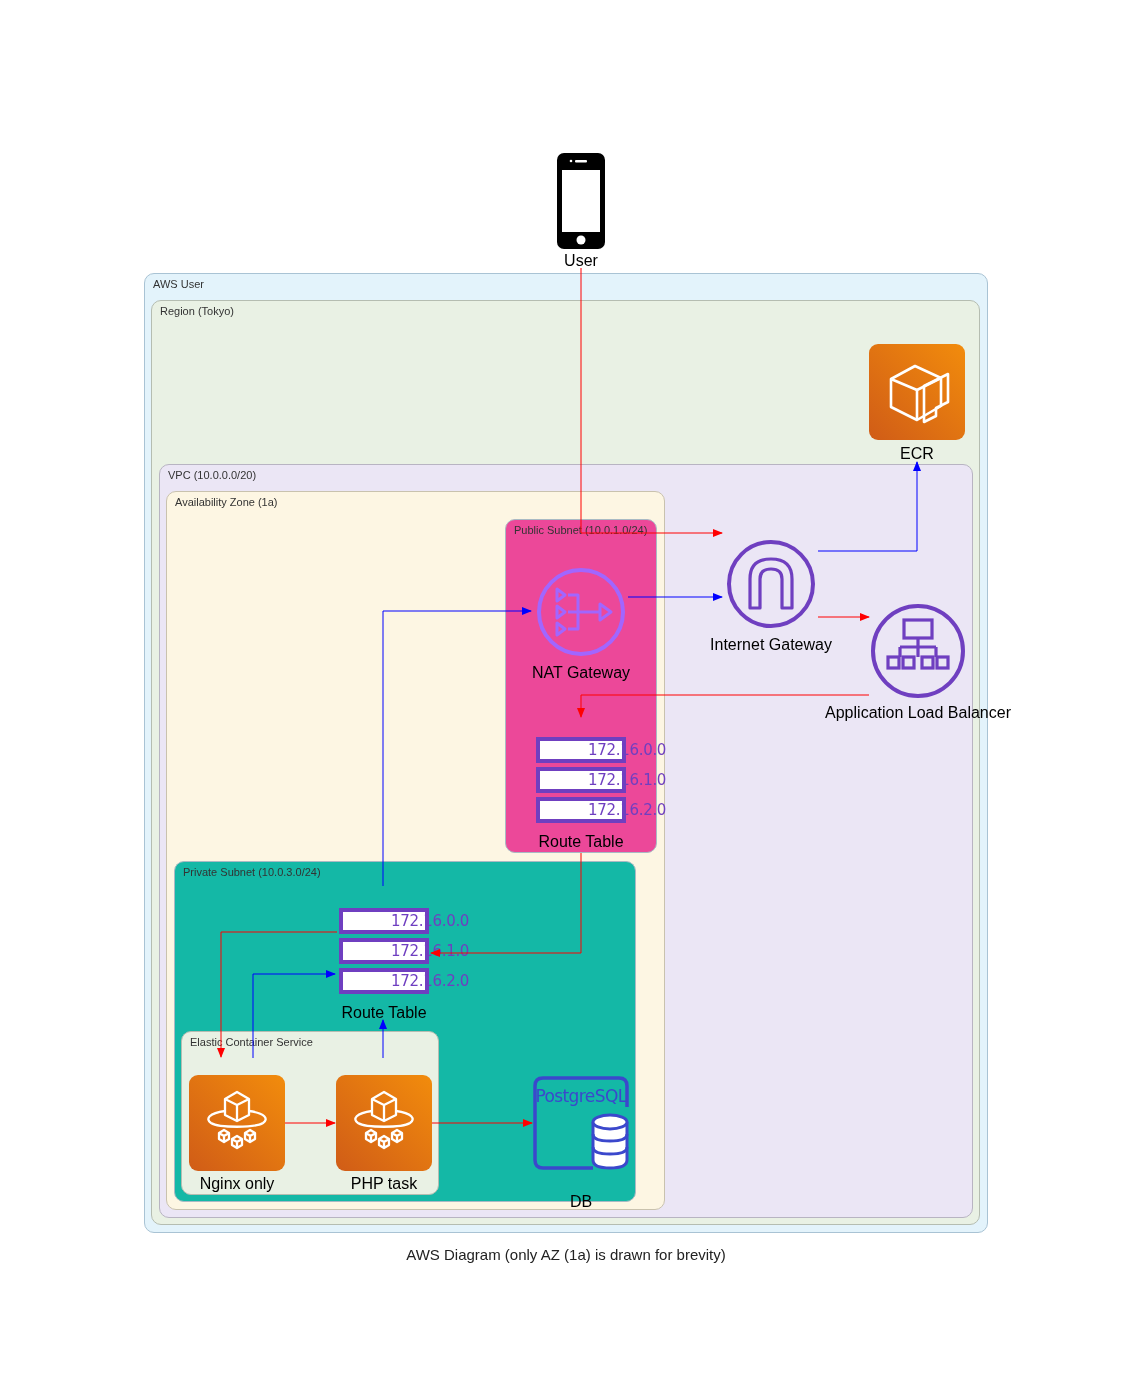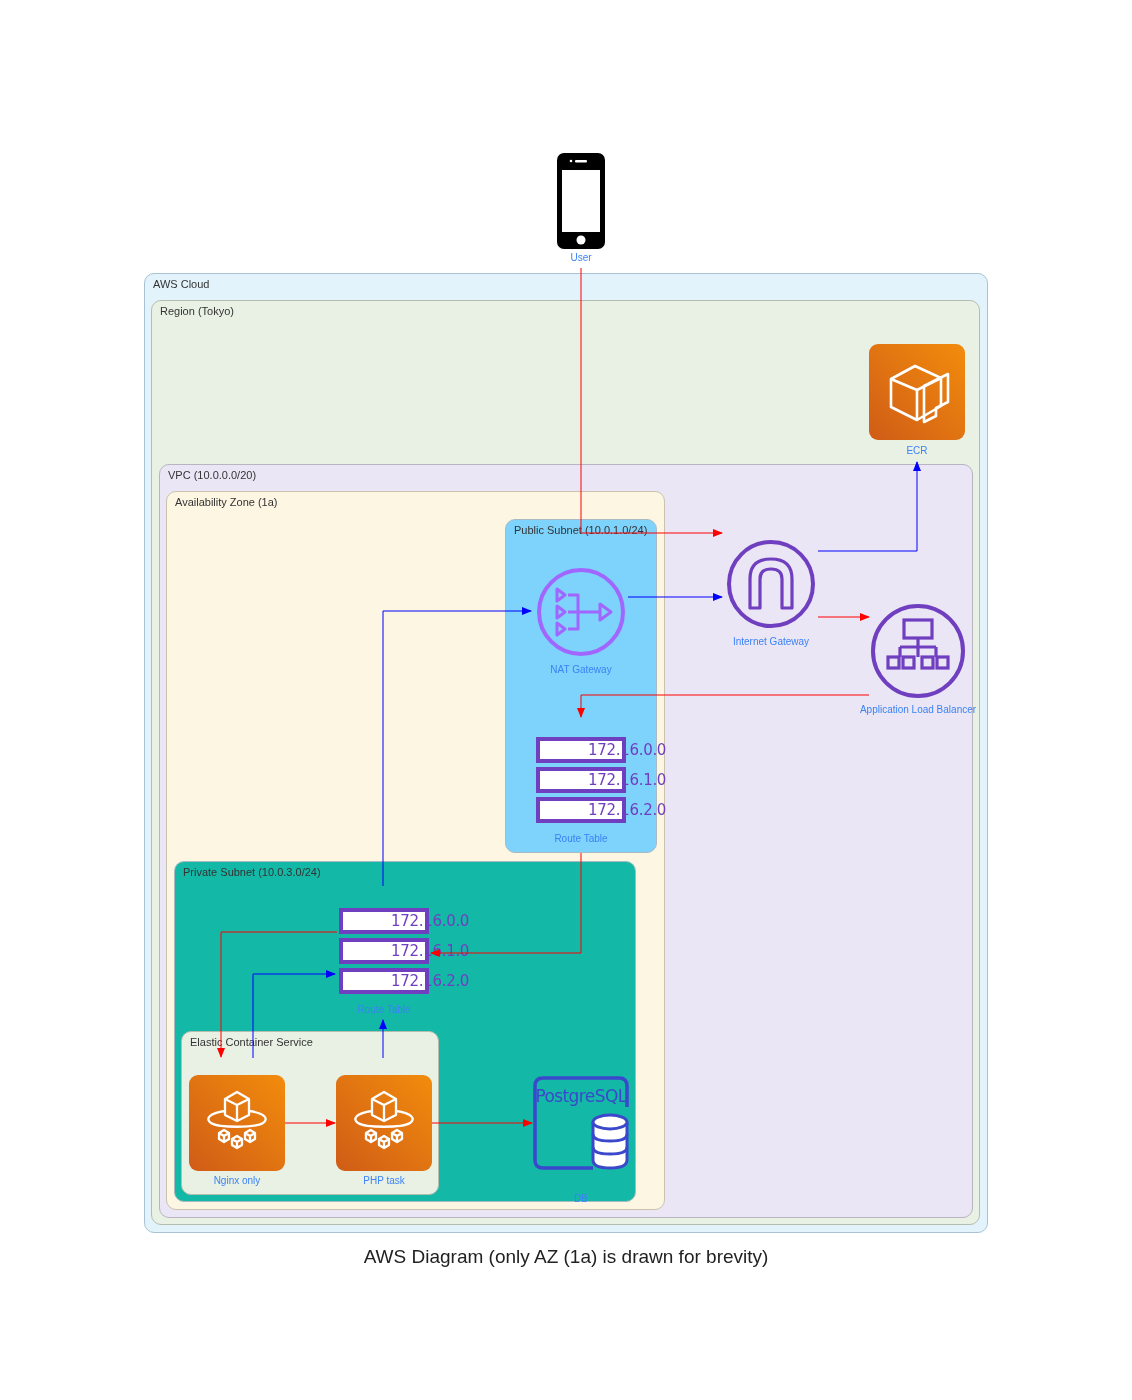--- a/index.html
+++ b/index.html
@@ -4,40 +4,40 @@
 <style>
   html, body { margin:0; padding:0; background:#ffffff; }
   body { width:1132px; height:1400px; position:relative; overflow:hidden;
          font-family:"Liberation Sans", "DejaVu Sans", sans-serif; color:#222; }
   .box { position:absolute; border-radius:10px; box-sizing:border-box; }
   .box-label { position:absolute; left:8px; top:4px; font-size:11px; color:#333; white-space:nowrap; }
   #aws-cloud { left:144px; top:273px; width:844px; height:960px; background:#e3f3fb; border:1px solid #a9c3d4; }
   #region { left:151px; top:300px; width:829px; height:925px; background:#e9f1e4; border:1px solid #b5bdb1; }
   #vpc { left:159px; top:464px; width:814px; height:754px; background:#ebe6f5; border:1px solid #b8b4c2; }
   #az { left:166px; top:491px; width:499px; height:719px; background:#fdf6e3; border:1px solid #c9c2ae; }
-  #public-subnet { left:505px; top:519px; width:152px; height:334px; background:#7dd3fc; border:1px solid #a9bac4; }
+  #public-subnet { left:505px; top:519px; width:152px; height:334px; background:#ec4899; border:1px solid #a9bac4; }
   #private-subnet { left:174px; top:861px; width:462px; height:341px; background:#14b8a6; border:1px solid #a9bac4; }
   #ecs-group { left:181px; top:1031px; width:258px; height:164px; background:#e9f1e4; border:1px solid #b5bdb1; }
 
   .node { position:absolute; text-align:center; }
-  .node-label { position:absolute; left:50%; transform:translateX(-50%); font-size:10px; color:#3b82f6; white-space:nowrap; }
+  .node-label { position:absolute; left:50%; transform:translateX(-50%); font-size:16px; color:#000000; white-space:nowrap; }
   .orange-tile { width:95px; height:95px; border-radius:9px;
     background:linear-gradient(45deg,#d05c17 0%,#f28c0c 100%); }
   .route-row { box-sizing:border-box; width:90px; height:26px; border:4px solid #6f3fc0; margin-bottom:4px;
     color:#6f3fc0; font-family:"DejaVu Sans", sans-serif; font-size:15px; line-height:18px; text-align:center; background:#fff; letter-spacing:-0.3px;padding-left:48px; }
   .route-table { position:absolute; }
 
-  #caption { position:absolute; left:0; width:1132px; top:1246px; text-align:center; font-size:19px; color:#222; }
+  #caption { position:absolute; left:0; width:1132px; top:1246px; text-align:center; font-size:15px; color:#222; }
   svg.overlay { position:absolute; left:0; top:0; pointer-events:none; }
 </style>
 </head>
 <body>
 
 <div id="aws-cloud" class="box">
-  <span class="box-label">AWS Cloud</span>
+  <span class="box-label">AWS User</span>
 </div>
 <div id="region" class="box">
   <span class="box-label">Region (Tokyo)</span>
 </div>
 <div id="vpc" class="box">
   <span class="box-label">VPC (10.0.0.0/20)</span>
 </div>
 <div id="az" class="box">
   <span class="box-label">Availability Zone (1a)</span>
 </div>

